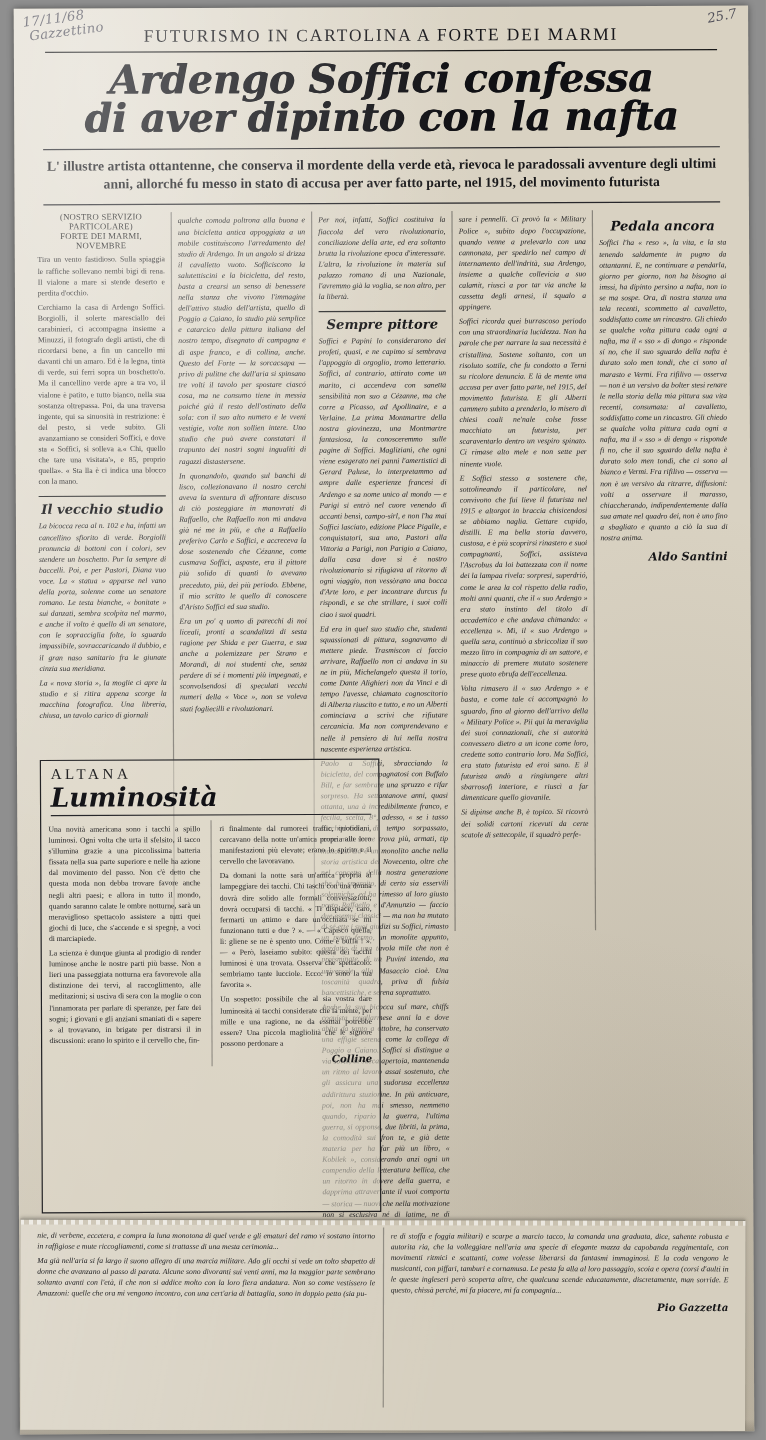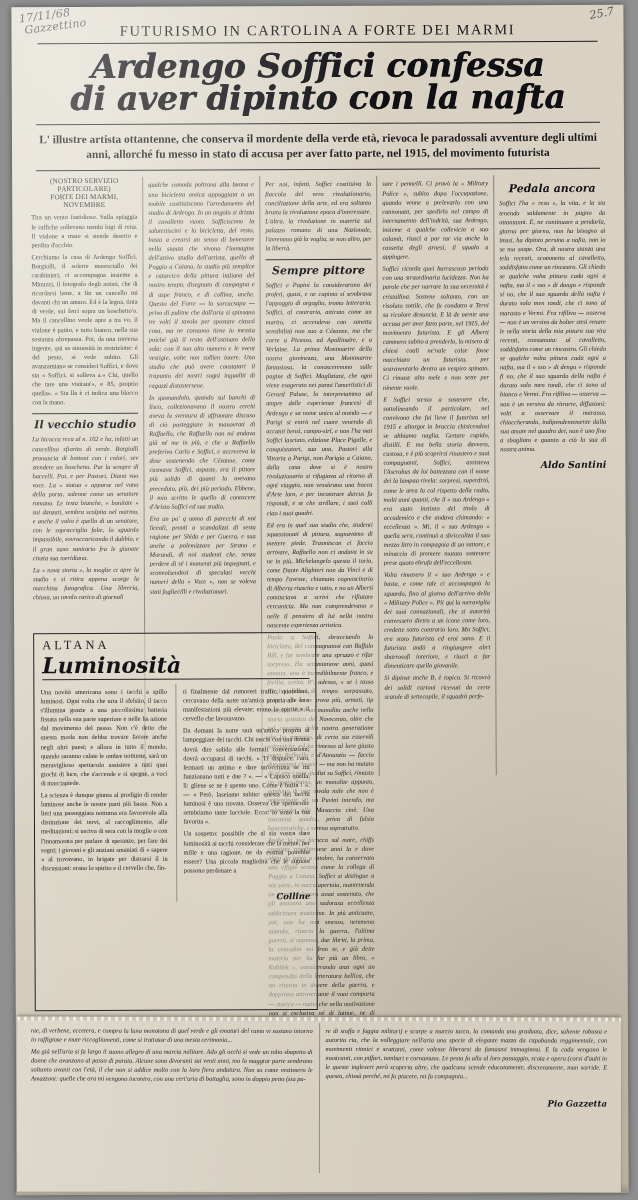--- a/index.html
+++ b/index.html
@@ -201,21 +201,21 @@
   .inset-cols .c {
     flex: 1 1 0;
   }
   .inset-cols .c + .c { border-left: 1px solid rgba(40,40,40,0.4); padding-left: 7px; }
   .sign-sm {
     text-align: right;
     font-family: "DejaVu Serif", serif;
     font-weight: 700;
     font-style: italic;
     font-size: 8.5px;
-    margin-top: 17px;
+    margin-top: 4px;
     color: #141416;
   }
   
   .strip {
     position: absolute;
     left: 17px;
     top: 1016px;
     width: 604px;
     height: 176px;
     background: #d6cfbf;

